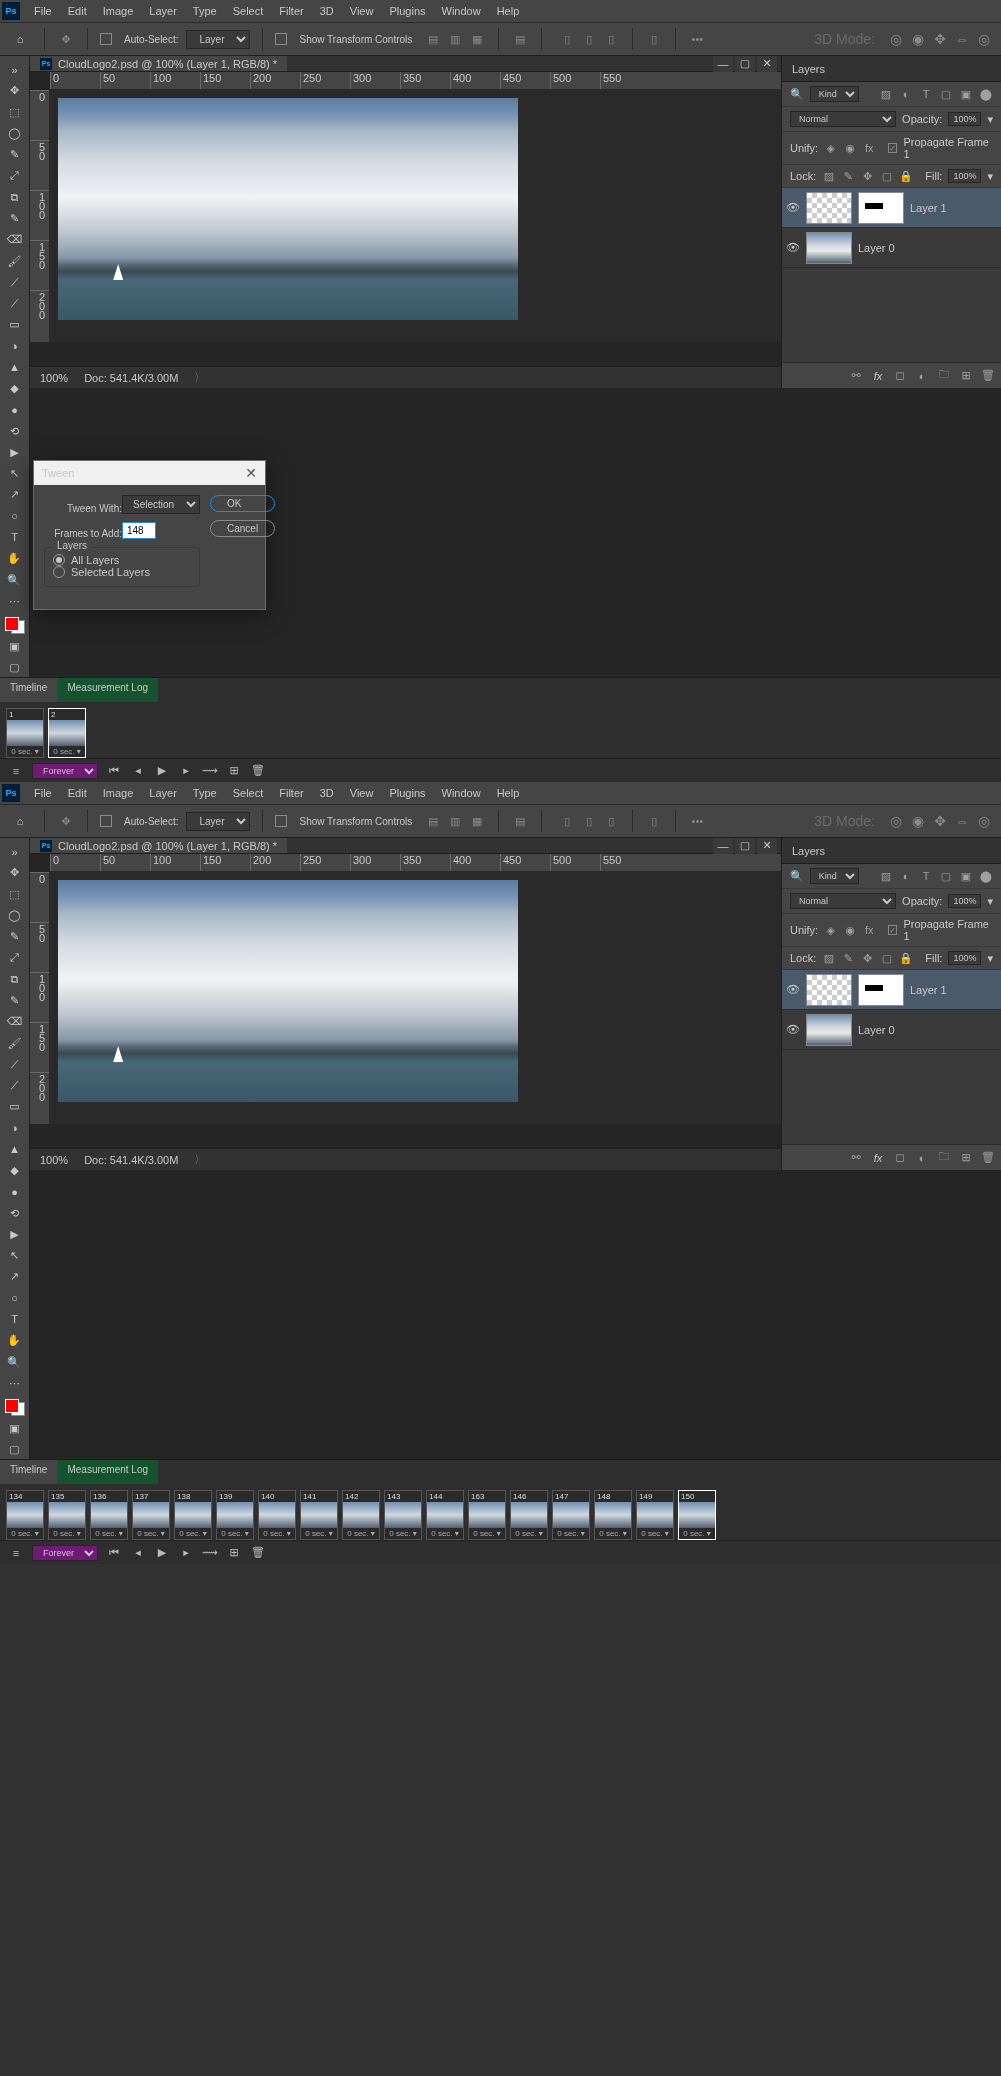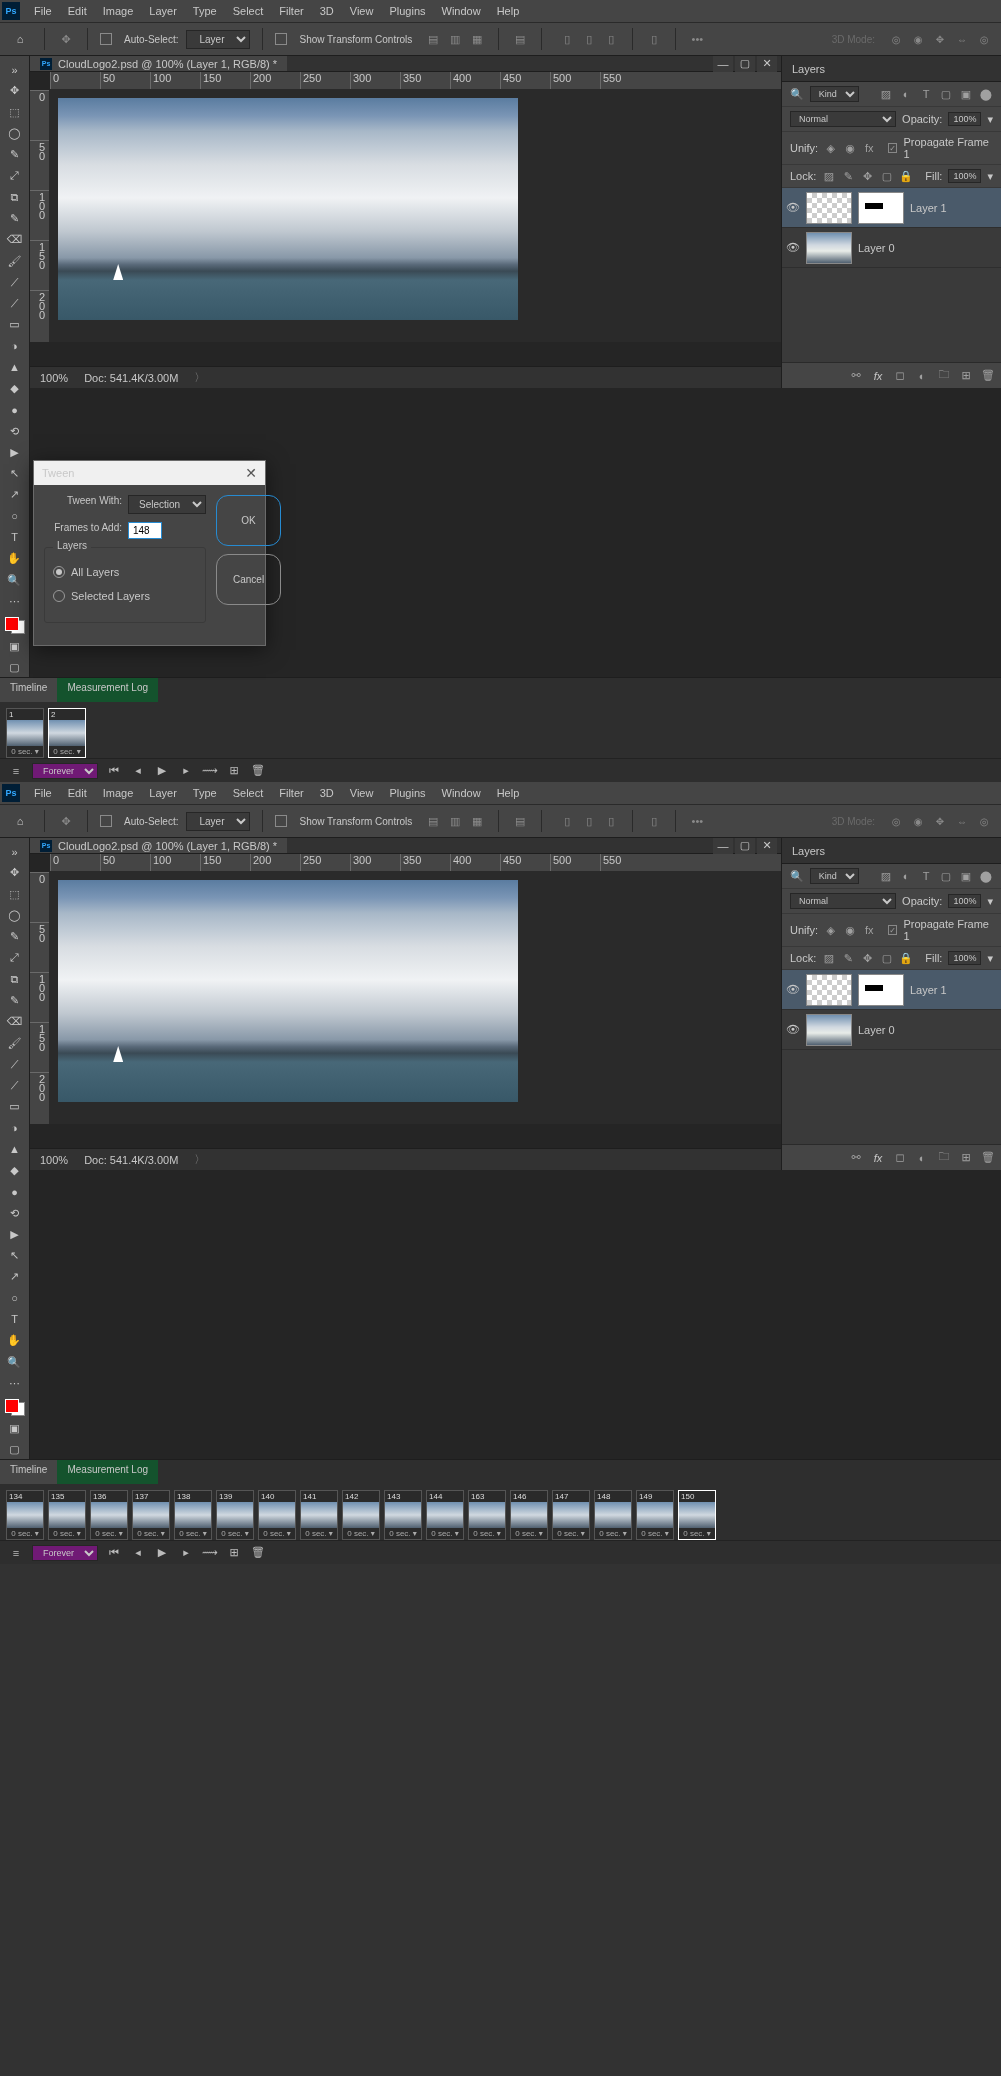--- a/index.html
+++ b/index.html
@@ -65,35 +65,35 @@
 .frame .ftime{font-size:8px;padding:1px 2px;background:#2a2a2a;color:#aaa;text-align:center}
 .tctrl{display:flex;align-items:center;height:24px;gap:8px;padding:0 8px;border-top:1px solid #222}
 .tctrl .cb{width:16px;height:16px;display:flex;align-items:center;justify-content:center;color:#bbb}
 .tctrl select{background:#701a75;border:1px solid #262626;color:#c8c8c8;font-size:9px;padding:1px 6px}
 
 .dialog{position:absolute;left:33px;top:460px;width:233px;background:#454545;border:1px solid #6a6a6a;box-shadow:0 4px 20px rgba(0,0,0,0.5);z-index:50}
 .dialog .dtitle{background:#f0f0f0;color:#333;padding:4px 8px;display:flex;justify-content:space-between;align-items:center;font-size:11px}
 .dialog .dtitle .x{color:#555;cursor:default;font-size:14px}
 .dialog .dbody{padding:10px 10px 14px;display:flex;gap:10px}
 .dialog .dcol{flex:1}
-.dialog .drow{display:flex;align-items:flex-start;margin-bottom:8px;gap:6px}
+.dialog .drow{display:flex;align-items:flex-end;margin-bottom:8px;}
 .dialog .drow .dlbl{width:78px;text-align:right;font-size:10px}
 .dialog select{background:#3a3a3a;border:1px solid #262626;color:#c8c8c8;padding:2px 6px;font-size:10px;width:78px}
 .dialog input[type=text]{background:#fff;color:#000;border:1px solid #268bd2;padding:2px 4px;width:34px;font-size:10px}
 .dialog .grp{border:1px solid #3a3a3a;border-radius:3px;padding:6px 8px 8px;margin-bottom:8px;position:relative}
 .dialog .grp .glbl{position:absolute;top:-8px;left:8px;background:#454545;padding:0 4px;font-size:10px}
-.dialog .radio,.dialog .cbox{display:flex;align-items:center;gap:6px;margin:12px 0;font-size:10px}
+.dialog .radio,.dialog .cbox{display:flex;align-items:center;gap:6px;margin:0 0;font-size:10px}
 .dialog .radio .r{width:12px;height:12px;border:1px solid #999;border-radius:50%;display:flex;align-items:center;justify-content:center}
 .dialog .radio .r.on::after{content:"";width:6px;height:6px;background:#c8c8c8;border-radius:50%}
 .dialog .cbox .c{width:12px;height:12px;border:1px solid #999;display:flex;align-items:center;justify-content:center;font-size:9px}
 .dialog .cbox .c.on::after{content:"✓";color:#c8c8c8}
 .dialog .dbtns{display:flex;flex-direction:column;gap:8px}
-.dialog .dbtn{border:1px solid #8a8a8a;border-radius:12px;padding:19px 16px;text-align:center;font-size:10px;min-width:48px}
+.dialog .dbtn{border:1px solid #8a8a8a;border-radius:12px;padding:2px 16px;text-align:left;font-size:10px;min-width:48px}
 .dialog .dbtn.primary{border-color:#268bd2}
-.more3d{color:#6a6a6a;font-size:10px}
+.more3d{color:#6a6a6a;font-size:14px}
 .stack{display:flex;flex-direction:column}
 </style>
 </head>
 <body>
 
 <div class="stack" id="root">
     <div class="app" style="height:782px">
     <div class="menubar">
     <div class="ps">Ps</div>
         <div class="mi">File</div>

